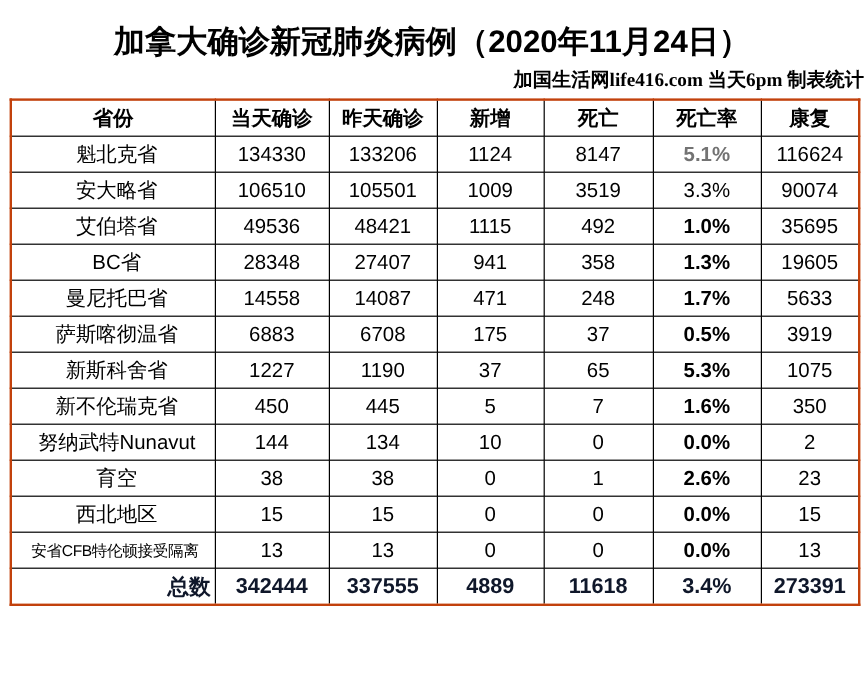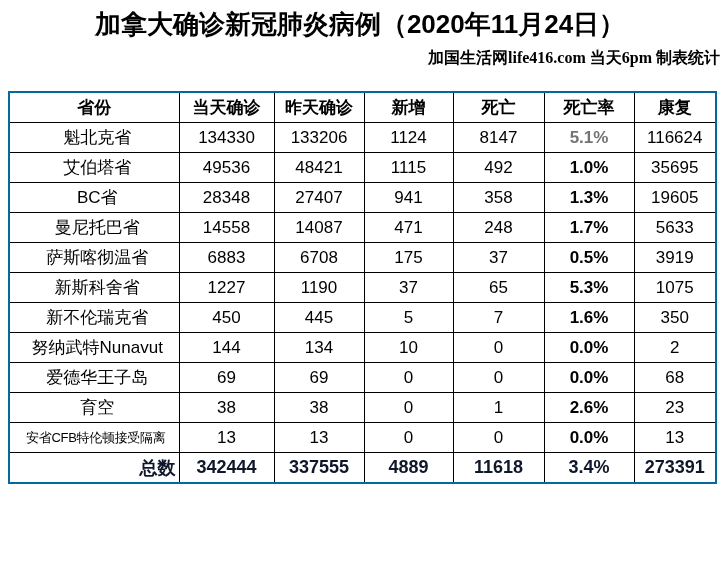--- a/index.html
+++ b/index.html
@@ -9,40 +9,40 @@
     width: 720px;
     height: 582px;
     font-family: "Liberation Sans", sans-serif;
     color: #000000;
     overflow: hidden;
   }
   .page-title {
     text-align: center;
     font-size: 26px;
     font-weight: bold;
-    padding-top: 9px;
+    padding-top: 19px;
     line-height: 30px;
     white-space: nowrap;
   }
   .page-subtitle {
     text-align: right;
     font-size: 16px;
     font-weight: bold;
     font-family: "Liberation Serif", serif;
     margin-top: 9px;
     line-height: 20px;
     white-space: nowrap;
   }
   table.covid-table {
     border-collapse: collapse;
     table-layout: fixed;
     margin-left: 8px;
-    margin-top: 23px;
+    margin-top: 4px;
     width: 707px;
-    border: 2px solid #0369a1;
+    border: 2px solid #c2410c;
     padding-left: 16px;
   }
   .covid-table th,
   .covid-table td {
     border: 1px solid #000000;
     height: 29px;
     padding: 0;
     text-align: center;
     font-size: 17px;
     overflow: hidden;
@@ -107,20 +107,29 @@
     <tr>
       <td class="province">魁北克省</td>
       <td>134330</td>
       <td>133206</td>
       <td>1124</td>
       <td>8147</td>
       <td class="rate red">5.1%</td>
       <td>116624</td>
     </tr>
     <tr>
+      <td class="province">安大略省</td>
+      <td>106510</td>
+      <td>105501</td>
+      <td>1009</td>
+      <td>3519</td>
+      <td class="rate regular">3.3%</td>
+      <td>90074</td>
+    </tr>
+    <tr>
       <td class="province">艾伯塔省</td>
       <td>49536</td>
       <td>48421</td>
       <td>1115</td>
       <td>492</td>
       <td class="rate">1.0%</td>
       <td>35695</td>
     </tr>
     <tr>
       <td class="province">BC省</td>
@@ -170,36 +179,36 @@
     <tr>
       <td class="province">努纳武特Nunavut</td>
       <td>144</td>
       <td>134</td>
       <td>10</td>
       <td>0</td>
       <td class="rate">0.0%</td>
       <td>2</td>
     </tr>
     <tr>
-      <td class="province">爱德华王子岛</td>
-      <td>69</td>
-      <td>69</td>
-      <td>0</td>
-      <td>0</td>
-      <td class="rate">0.0%</td>
-      <td>68</td>
-    </tr>
-    <tr>
       <td class="province">育空</td>
       <td>38</td>
       <td>38</td>
       <td>0</td>
       <td>1</td>
       <td class="rate">2.6%</td>
       <td>23</td>
+    </tr>
+    <tr>
+      <td class="province">西北地区</td>
+      <td>15</td>
+      <td>15</td>
+      <td>0</td>
+      <td>0</td>
+      <td class="rate">0.0%</td>
+      <td>15</td>
     </tr>
     <tr>
       <td class="province small">安省CFB特伦顿接受隔离</td>
       <td>13</td>
       <td>13</td>
       <td>0</td>
       <td>0</td>
       <td class="rate">0.0%</td>
       <td>13</td>
     </tr>

